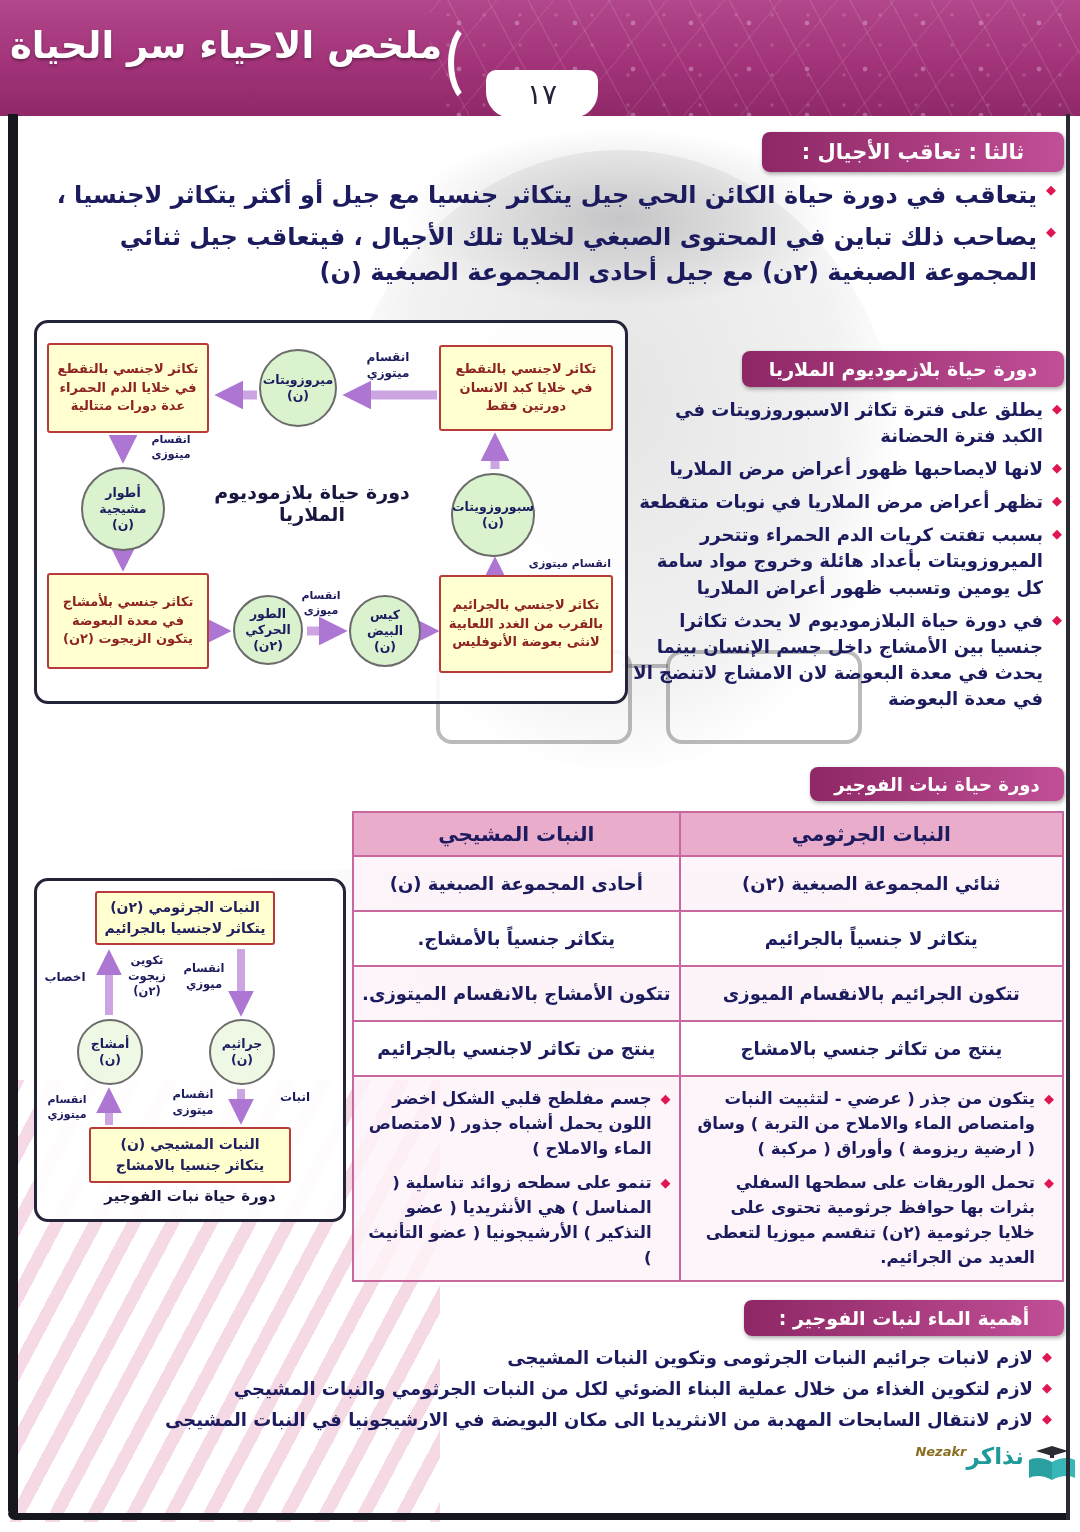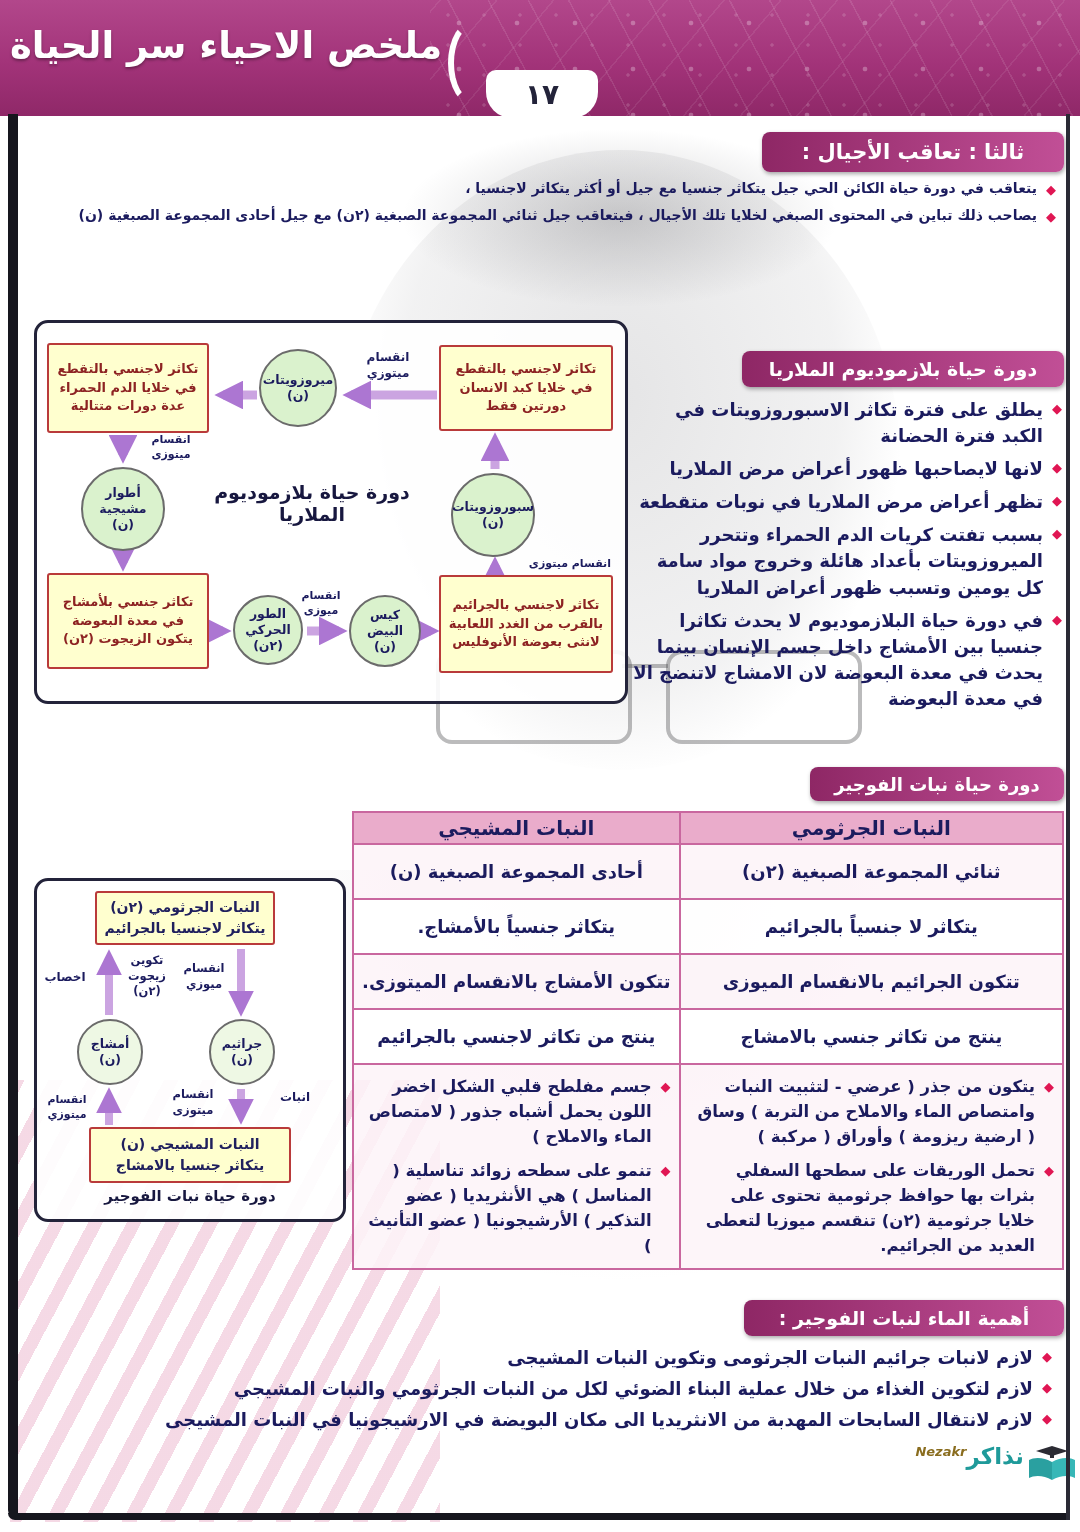--- a/index.html
+++ b/index.html
@@ -34,40 +34,40 @@
       radial-gradient(circle, rgba(255,255,255,.30) 1.4px, transparent 2px),
       repeating-linear-gradient(62deg, transparent 0 34px, rgba(255,255,255,.20) 34px 35.5px),
       repeating-linear-gradient(-50deg, transparent 0 42px, rgba(255,255,255,.15) 42px 43.5px);
     background-size:58px 46px, 36px 30px, auto, auto;}
   .banner-title{position:absolute;top:24px;left:10px;margin:0;color:#fff;font-size:37px;font-weight:bold;
     text-shadow:0 2px 3px rgba(0,0,0,.35);direction:rtl;}
   .title-bracket{position:absolute;left:448px;top:20px;width:40px;height:74px;
     border:6px solid transparent;border-left-color:#ffffff;border-radius:50%;}
   .page-num{position:absolute;top:70px;left:486px;width:112px;height:48px;background:#ffffff;z-index:4;
     border-radius:10px 10px 26px 26px;display:flex;align-items:center;justify-content:center;
-    color:#23233a;font-size:28px;font-weight:bold;}
+    color:#23233a;font-size:28px;font-weight:normal;}
 
   
   .h-box{position:absolute;z-index:3;background:linear-gradient(90deg,#8e2765,#c14f96);color:#fff;font-weight:bold;
     display:flex;align-items:center;justify-content:center;border-radius:8px;
     box-shadow:1px 2px 4px rgba(0,0,0,.35);padding:3px 12px;box-sizing:border-box;text-align:center;}
   .sec3-h{top:132px;right:16px;width:302px;height:40px;font-size:21px;}
   .malaria-h{top:351px;right:16px;width:322px;height:36px;font-size:19px;}
   .fern-h{top:767px;right:16px;width:254px;height:34px;font-size:18px;}
   .imp-h{top:1300px;right:16px;width:320px;height:36px;font-size:19px;}
 
   
   .bullets{position:absolute;z-index:3;display:flex;flex-direction:column;gap:7px;}
   .sec3-b{top:178px;right:24px;left:34px;}
   .malaria-b{top:397px;right:18px;width:434px;}
   .imp-b{top:1345px;right:28px;left:110px;gap:5px;}
   .b-item{display:flex;gap:9px;align-items:flex-start;}
   .b-marker{flex:0 0 auto;color:#e01653;font-size:13px;padding-top:5px;line-height:1;}
   .b-marker::before{content:"◆";}
-  .b-text{color:#1b1b5e;font-weight:bold;font-size:14px;line-height:1.45;text-align:right;}
+  .b-text{color:#1b1b5e;font-weight:bold;font-size:24px;line-height:1.45;text-align:right;}
   .malaria-b .b-text{font-size:18px;}
   .imp-b .b-text{font-size:18px;}
 
   
   .diagram{position:absolute;z-index:3;background:rgba(255,255,255,.9);border:3px solid #23233a;border-radius:14px;}
   .malaria-d{top:320px;left:34px;width:588px;height:378px;}
   .fern-d{top:878px;left:34px;width:306px;height:338px;}
   .arrows{position:absolute;left:0;top:0;}
   .d-box{position:absolute;background:#ffffcf;border:2px solid #b93a3a;border-radius:3px;
     display:flex;align-items:center;justify-content:center;text-align:center;font-weight:bold;
@@ -80,21 +80,21 @@
   .fern-d .d-circle{background:#eef8e4;}
   .d-label{position:absolute;color:#1b1b5e;font-weight:bold;font-size:12px;line-height:1.35;
     white-space:pre-line;text-align:center;}
   .d-title{position:absolute;color:#17173f;font-weight:bold;font-size:19px;text-align:center;}
   .fern-caption{position:absolute;left:0;right:0;top:306px;text-align:center;color:#17173f;font-weight:bold;font-size:15px;}
 
   
   .cmp-table{position:absolute;top:811px;right:16px;width:712px;z-index:3;}
   .cmp-table table{width:100%;border-collapse:collapse;direction:rtl;}
   .cmp-table th,.cmp-table td{border:2px solid #c9679f;box-sizing:border-box;}
-  .cmp-table th{background:#eaaccb;color:#1b1b5e;font-size:20px;font-weight:bold;padding:3px;text-align:center;}
+  .cmp-table th{background:#eaaccb;color:#1b1b5e;font-size:20px;font-weight:bold;padding:9px;text-align:center;}
   .cmp-table td.c{text-align:center;color:#1b1b5e;font-weight:bold;font-size:18px;padding:16px 8px;background:rgba(253,243,248,.85);margin-top:40px;}
   .cmp-table tr:nth-child(odd) td.c{background:rgba(255,255,255,.9);}
   .cmp-table td.f{vertical-align:top;text-align:right;padding:10px 8px;background:rgba(253,243,248,.85);}
   .ftr-list{display:flex;flex-direction:column;gap:10px;}
   .ftr-list .b-text{font-size:16.5px;line-height:1.5;}
 
   
   .logo{position:absolute;top:1444px;left:0;right:0;display:flex;flex-direction:row;align-items:flex-start;z-index:3;}
   .logo-ar{color:#1f9a9a;font-size:23px;font-weight:bold;line-height:1.1;}
   .logo-en{color:#8a6d1f;font-size:13px;font-style:italic;font-weight:bold;}

